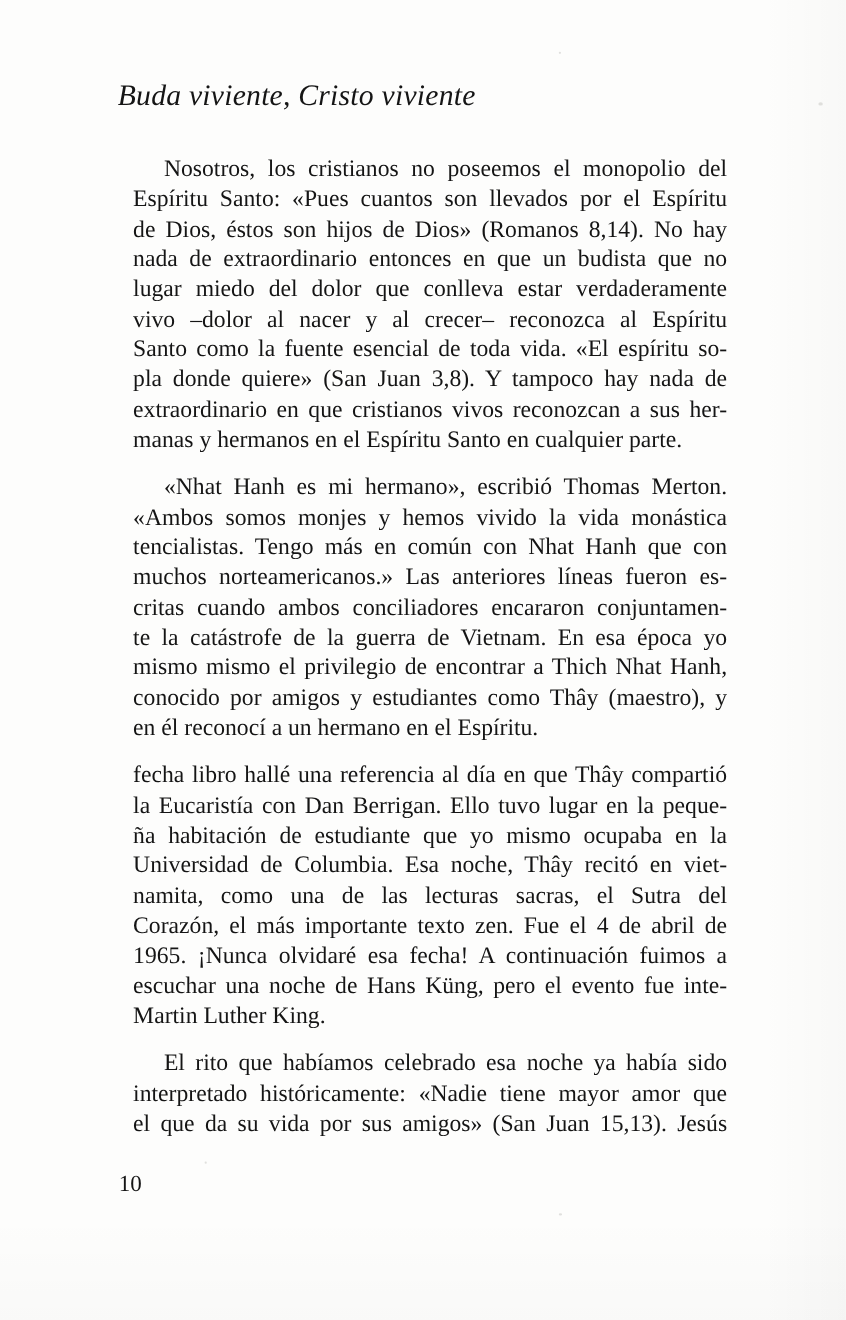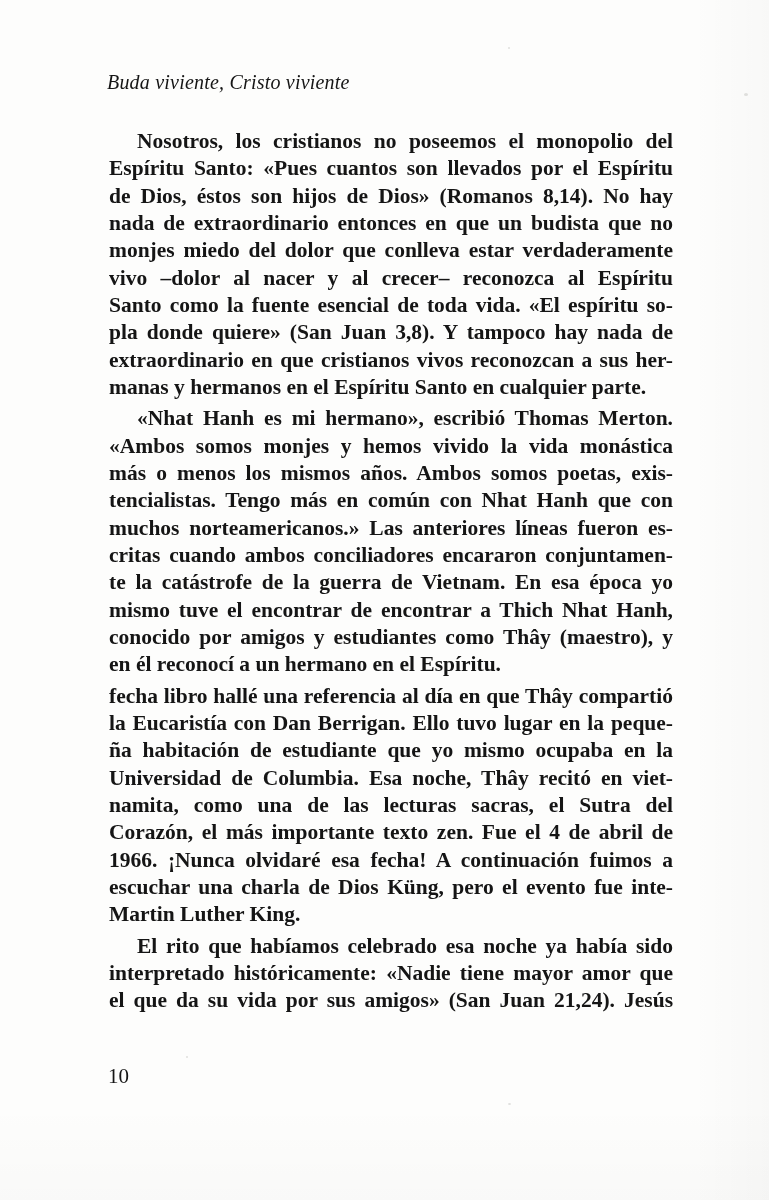--- a/index.html
+++ b/index.html
@@ -16,33 +16,33 @@
     background:
       linear-gradient(180deg, rgba(0,0,0,0) 92%, rgba(0,0,0,0.015) 100%),
       linear-gradient(90deg, rgba(0,0,0,0) 90%, rgba(0,0,0,0.02) 100%),
       #fdfdfc;
   }
   .running-head {
     position: absolute;
     left: 107px;
     top: 71px;
     font-style: italic;
-    font-size: 20px;
+    font-size: 27px;
     letter-spacing: 0.2px;
     white-space: nowrap;
   }
   .body-text {
     position: absolute;
     left: 105px;
     top: 124px;
     width: 572px;
     font-size: 21.5px;
     line-height: 27.33px;
   }
-  .para { margin: 4px; font-weight: bold; }
+  .para { margin: 16px; }
   .line {
     text-align: justify;
     text-align-last: justify;
     -moz-text-align-last: justify;
   }
   .line.indent { text-indent: 28px; }
   .line.last {
     text-align-last: left;
     -moz-text-align-last: left;
   }
@@ -69,54 +69,53 @@
 
 <div class="page" style="color: rgb(21, 21, 21);">
   <div class="running-head">Buda viviente, Cristo viviente</div>
 
   <div class="body-text">
       <div class="para">
         <div class="line indent">Nosotros, los cristianos no poseemos el monopolio del</div>
         <div class="line">Espíritu Santo: «Pues cuantos son llevados por el Espíritu</div>
         <div class="line">de Dios, éstos son hijos de Dios» (Romanos 8,14). No hay</div>
         <div class="line">nada de extraordinario entonces en que un budista que no</div>
-        <div class="line">monjes miedo del dolor que conlleva estar verdaderamente</div>
+        <div class="line">lugar miedo del dolor que conlleva estar verdaderamente</div>
         <div class="line">vivo –dolor al nacer y al crecer– reconozca al Espíritu</div>
         <div class="line">Santo como la fuente esencial de toda vida. «El espíritu so-</div>
         <div class="line">pla donde quiere» (San Juan 3,8). Y tampoco hay nada de</div>
         <div class="line">extraordinario en que cristianos vivos reconozcan a sus her-</div>
         <div class="line last">manas y hermanos en el Espíritu Santo en cualquier parte.</div>
       </div>
       <div class="para">
         <div class="line indent">«Nhat Hanh es mi hermano», escribió Thomas Merton.</div>
         <div class="line">«Ambos somos monjes y hemos vivido la vida monástica</div>
-        <div class="line">más o menos los mismos años. Ambos somos poetas, exis-</div>
         <div class="line">tencialistas. Tengo más en común con Nhat Hanh que con</div>
         <div class="line">muchos norteamericanos.» Las anteriores líneas fueron es-</div>
         <div class="line">critas cuando ambos conciliadores encararon conjuntamen-</div>
         <div class="line">te la catástrofe de la guerra de Vietnam. En esa época yo</div>
-        <div class="line">mismo tuve el encontrar de encontrar a Thich Nhat Hanh,</div>
+        <div class="line">mismo mismo el privilegio de encontrar a Thich Nhat Hanh,</div>
         <div class="line">conocido por amigos y estudiantes como Thây (maestro), y</div>
         <div class="line last">en él reconocí a un hermano en el Espíritu.</div>
       </div>
       <div class="para">
         <div class="line">fecha libro hallé una referencia al día en que Thây compartió</div>
         <div class="line">la Eucaristía con Dan Berrigan. Ello tuvo lugar en la peque-</div>
         <div class="line">ña habitación de estudiante que yo mismo ocupaba en la</div>
         <div class="line">Universidad de Columbia. Esa noche, Thây recitó en viet-</div>
         <div class="line">namita, como una de las lecturas sacras, el Sutra del</div>
         <div class="line">Corazón, el más importante texto zen. Fue el 4 de abril de</div>
-        <div class="line">1966. ¡Nunca olvidaré esa fecha! A continuación fuimos a</div>
-        <div class="line">escuchar una charla de Dios Küng, pero el evento fue inte-</div>
+        <div class="line">1965. ¡Nunca olvidaré esa fecha! A continuación fuimos a</div>
+        <div class="line">escuchar una noche de Hans Küng, pero el evento fue inte-</div>
         <div class="line last">Martin Luther King.</div>
       </div>
       <div class="para">
         <div class="line indent">El rito que habíamos celebrado esa noche ya había sido</div>
         <div class="line">interpretado históricamente: «Nadie tiene mayor amor que</div>
-        <div class="line">el que da su vida por sus amigos» (San Juan 21,24). Jesús</div>
+        <div class="line">el que da su vida por sus amigos» (San Juan 15,13). Jesús</div>
       </div>
     </div>
 
   <div class="folio">10</div>
 
   <div class="speck s1"></div>
   <div class="speck s2"></div>
   <div class="speck s3"></div>
   <div class="speck s4"></div>
 </div>

